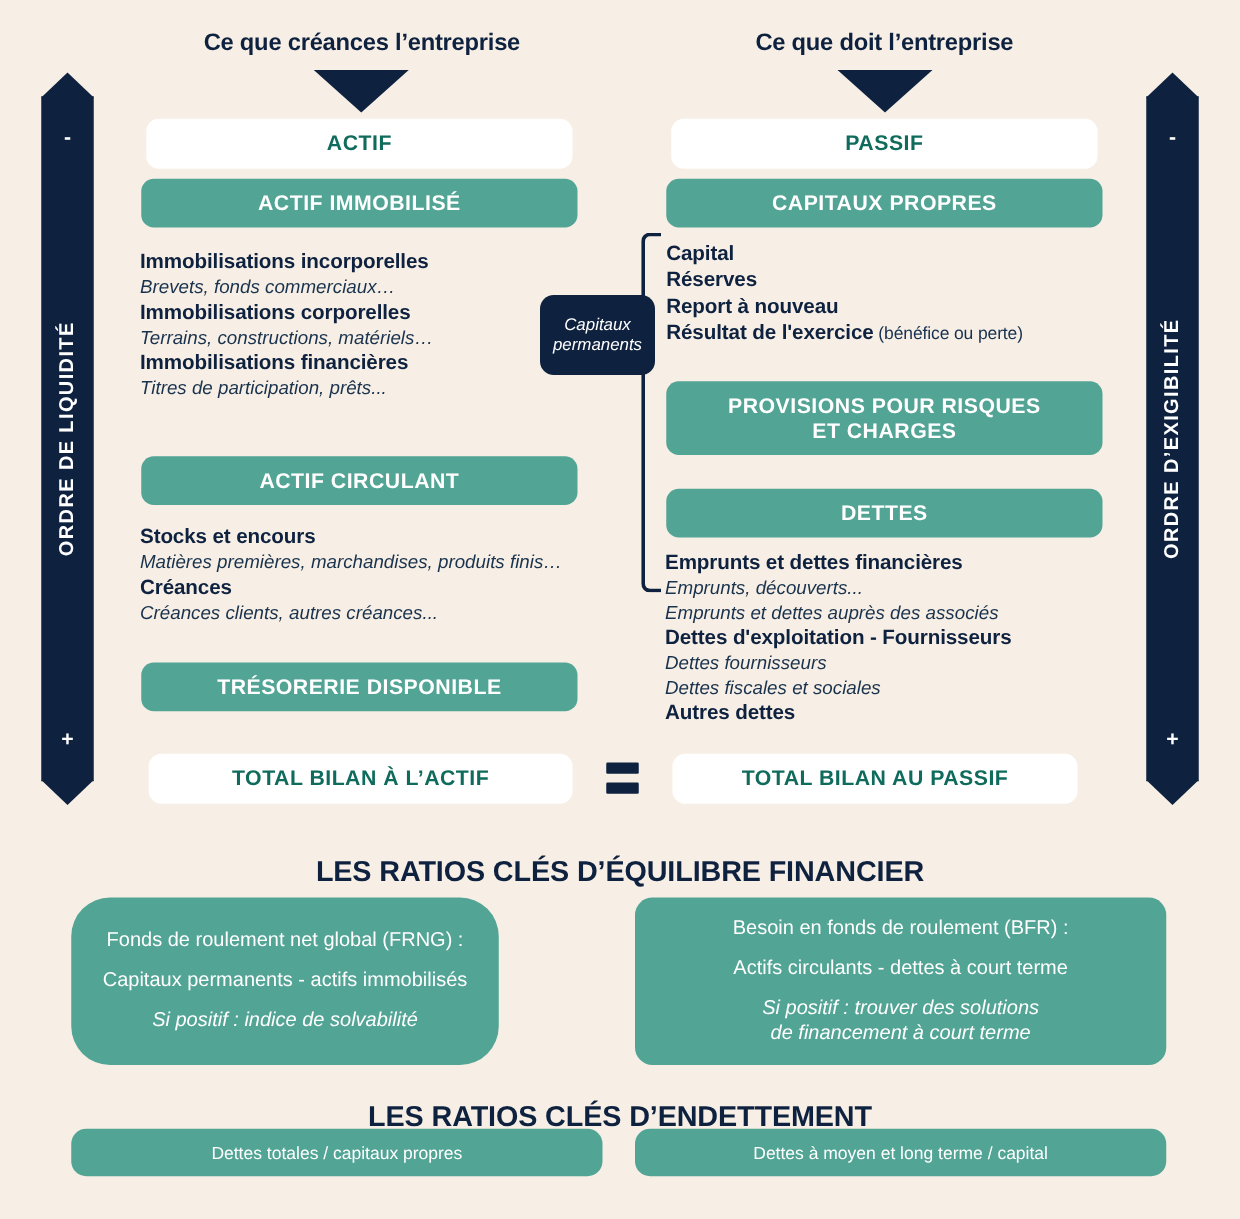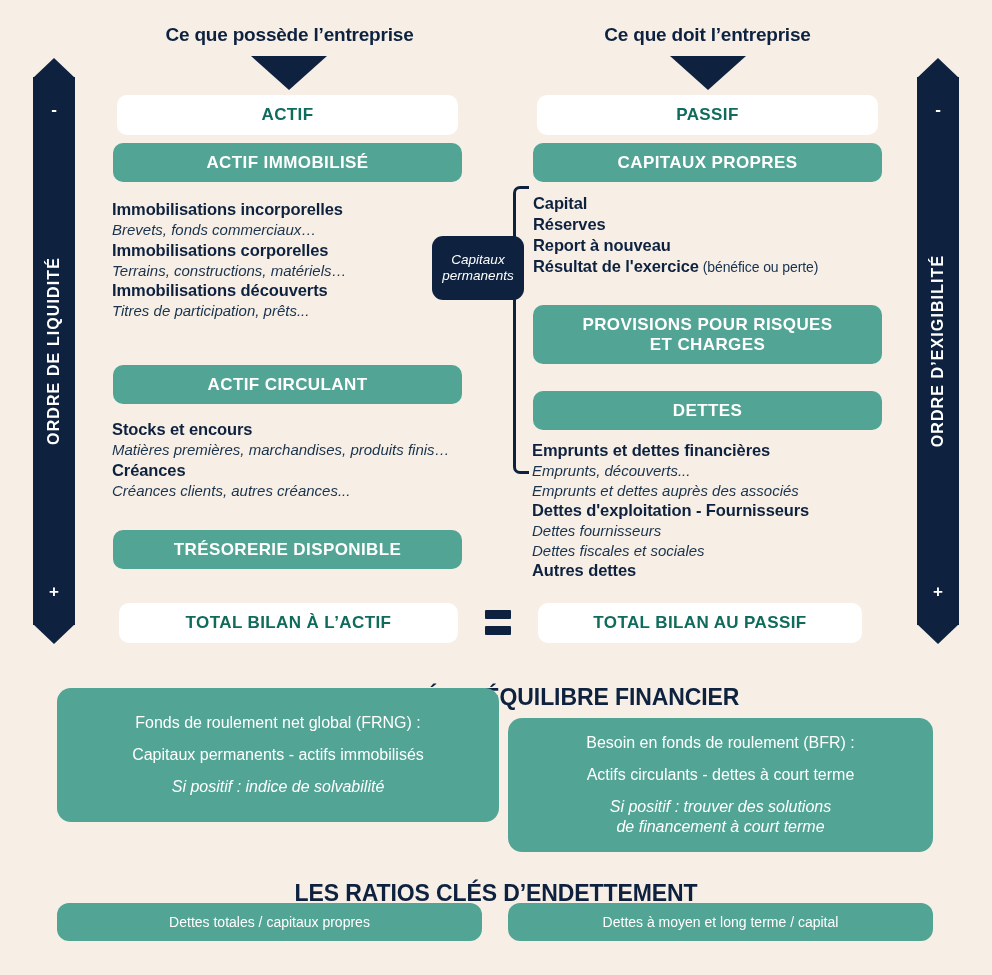--- a/index.html
+++ b/index.html
@@ -149,37 +149,37 @@
 
   <div class="arrow-col abs" style="left:917px;top:58px;width:42px;height:586px;">
     <div class="arrow-cap top"></div>
     <div class="arrow-body" style="top:19px;bottom:19px;"></div>
     <div class="arrow-cap bottom"></div>
     <div class="arrow-sign" style="top:42px;">-</div>
     <div class="arrow-label">ORDRE D’EXIGIBILITÉ</div>
     <div class="arrow-sign" style="bottom:42px;">+</div>
   </div>
 
-  <div class="abs col-heading" style="left:117px;top:24px;width:345px;">Ce que possède l’entreprise</div>
+  <div class="abs col-heading" style="left:117px;top:24px;width:345px;">Ce que créances l’entreprise</div>
   <div class="abs tri" style="left:251px;top:56px;"></div>
 
   <div class="abs pill pill-white" style="left:117px;top:95px;width:341px;height:40px;">
     <span>ACTIF</span>
   </div>
 
   <div class="abs pill pill-green" style="left:113px;top:143px;width:349px;height:39px;">
     <span>ACTIF IMMOBILISÉ</span>
   </div>
 
   <div class="abs item-block" style="left:112px;top:199px;width:360px;">
     <span class="it-title">Immobilisations incorporelles</span>
     <span class="it-sub">Brevets, fonds commerciaux…</span>
     <span class="it-title">Immobilisations corporelles</span>
     <span class="it-sub">Terrains, constructions, matériels…</span>
-    <span class="it-title">Immobilisations découverts</span>
+    <span class="it-title">Immobilisations financières</span>
     <span class="it-sub">Titres de participation, prêts...</span>
   </div>
 
   <div class="abs pill pill-green" style="left:113px;top:365px;width:349px;height:39px;">
     <span>ACTIF CIRCULANT</span>
   </div>
 
   <div class="abs item-block" style="left:112px;top:419px;width:380px;">
     <span class="it-title">Stocks et encours</span>
     <span class="it-sub">Matières premières, marchandises, produits finis…</span>
@@ -247,21 +247,21 @@
     <span class="it-sub">Dettes fiscales et sociales</span>
     <span class="it-title">Autres dettes</span>
   </div>
 
   <div class="abs pill pill-total" style="left:538px;top:603px;width:324px;height:40px;">
     <span>TOTAL BILAN AU PASSIF</span>
   </div>
 
   <div class="abs sec-title" style="left:0;top:684px;width:992px;">LES RATIOS CLÉS D’ÉQUILIBRE FINANCIER</div>
 
-  <div class="abs ratio-card" style="left:57px;top:688px;width:442px;height:134px;">
+  <div class="abs ratio-card" style="left:57px;top:718px;width:342px;height:134px;border-radius:31px;">
     <span class="ln">Fonds de roulement net global (FRNG) :</span>
     <span class="ln">Capitaux permanents - actifs immobilisés</span>
     <span class="ln ital">Si positif : indice de solvabilité</span>
   </div>
 
   <div class="abs ratio-card" style="left:508px;top:718px;width:425px;height:134px;">
     <span class="ln">Besoin en fonds de roulement (BFR) :</span>
     <span class="ln">Actifs circulants - dettes à court terme</span>
     <span class="ln ital" style="margin-bottom:0;">Si positif : trouver des solutions</span>
     <span class="ln ital" style="margin-top:0;">de financement à court terme</span>

